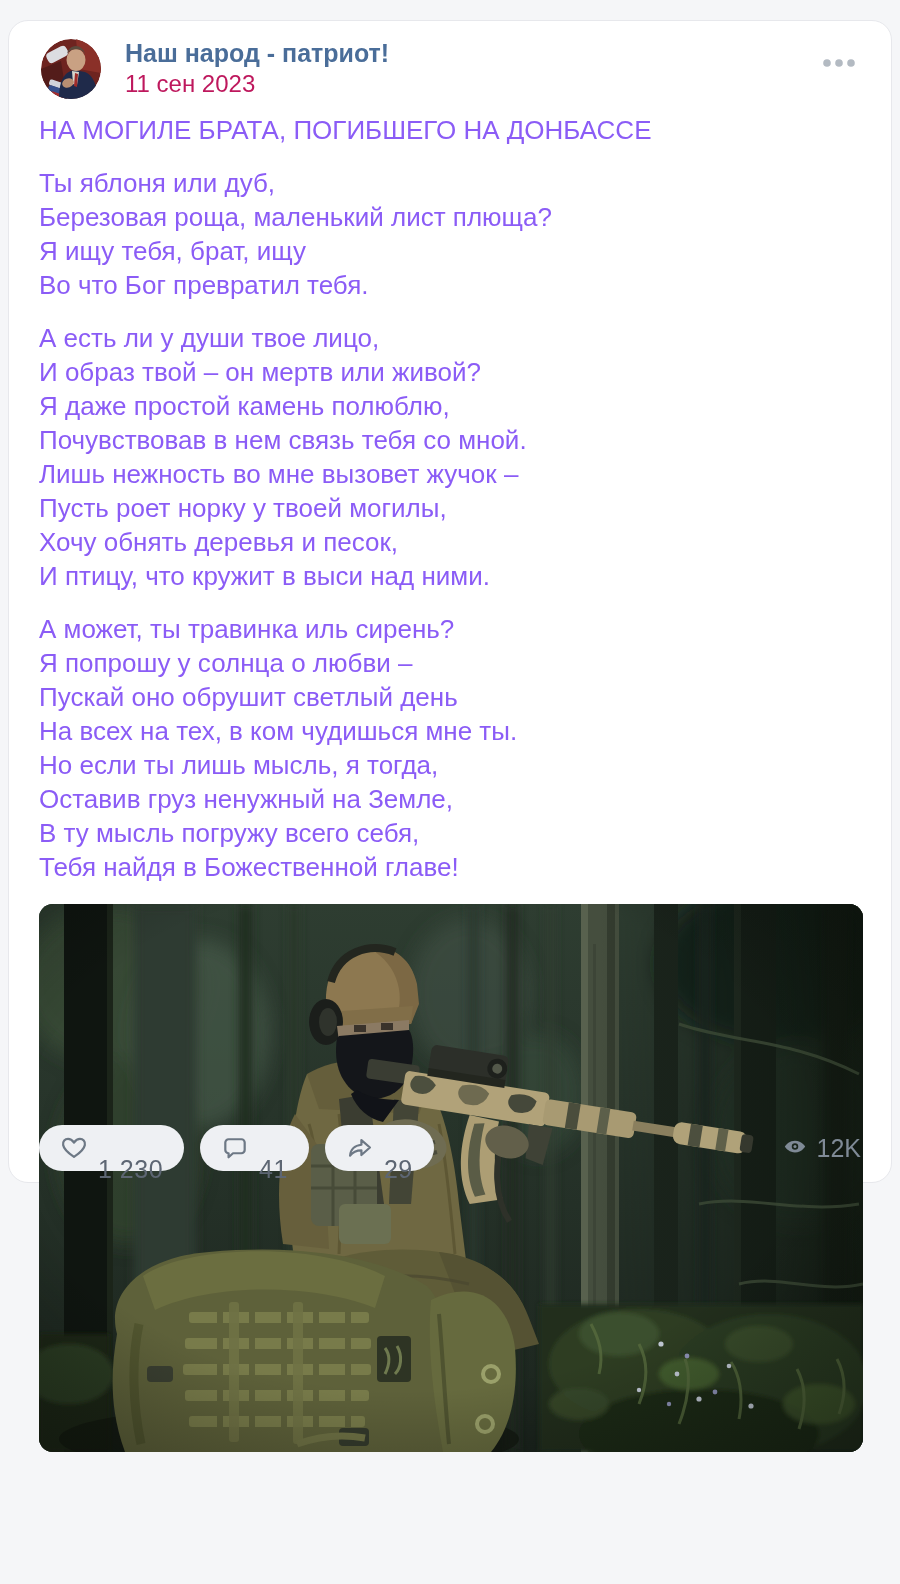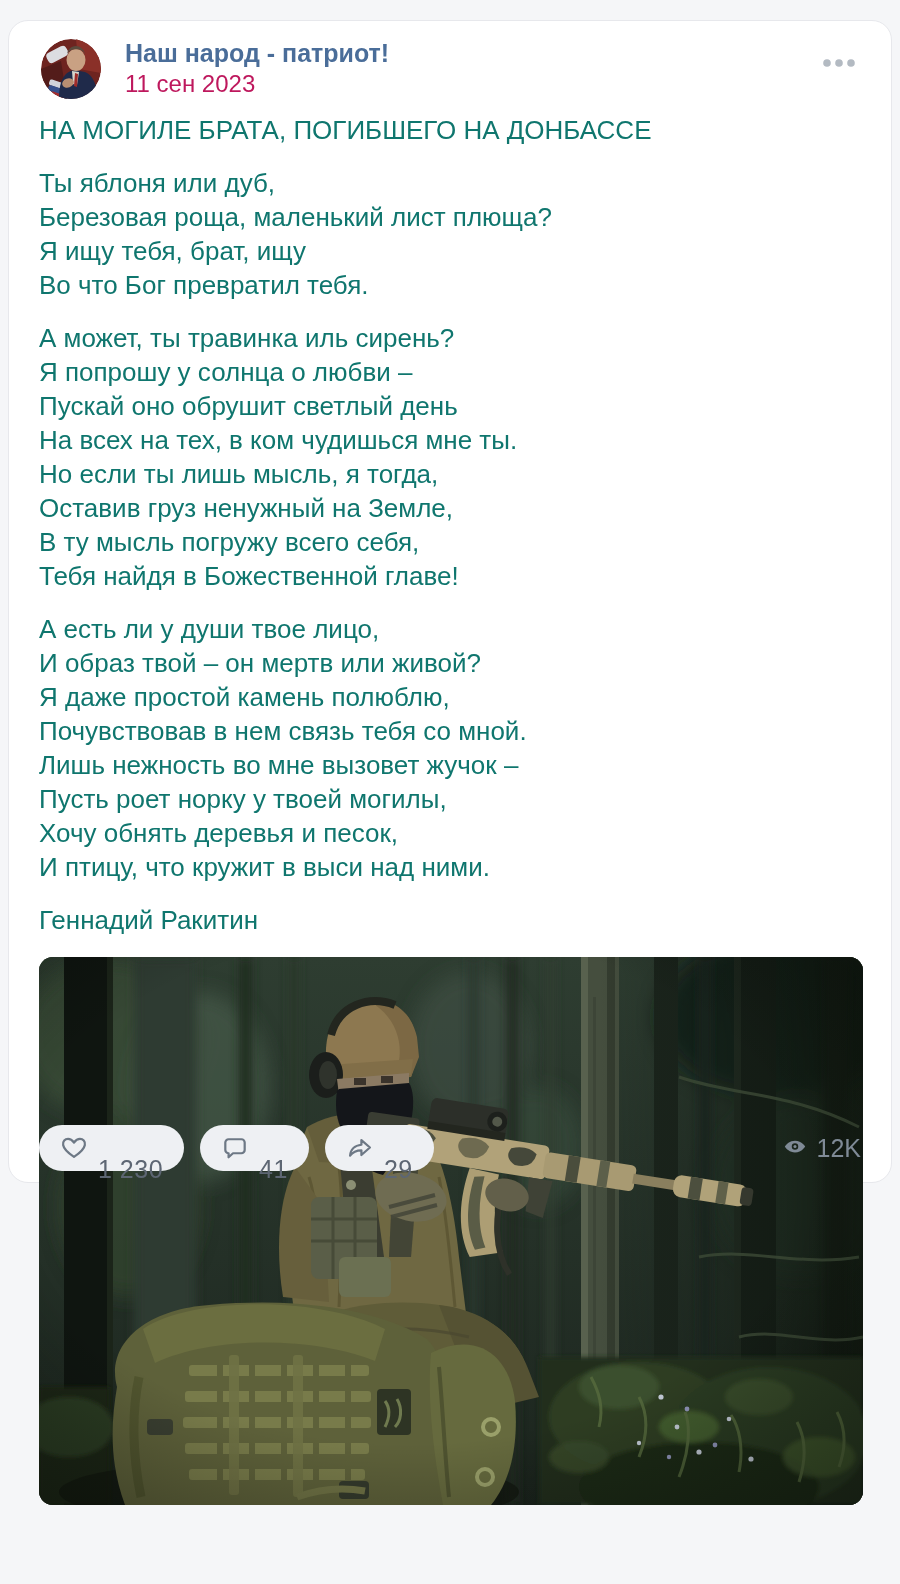--- a/index.html
+++ b/index.html
@@ -34,21 +34,21 @@
     font-size: 24px; font-weight: 400; color: #be185d;
     line-height: 30px; cursor: pointer;
   }
   .menu-btn {
     position: absolute; right: 0px; top: 28px;
     width: 44px; height: 28px;
     display: flex; align-items: center; justify-content: center;
     cursor: pointer; border-radius: 8px;
   }
   
-  .post-text { margin-top: 14px; color: #0f766e; }
+  .post-text { margin-top: 14px; color: #8b5cf6; }
   .post-text p {
     font-size: 26px; line-height: 34px;
     white-space: pre-line;
     margin-top: 19px;
   }
   .post-text p:first-child { margin-top: 0; }
   
   .photo-wrap {
     margin-top: 20px;
     width: 824px; height: 548px;
@@ -122,37 +122,36 @@
       </svg>
     </div>
   </div>
 
   <div class="post-text">
     <p>НА МОГИЛЕ БРАТА, ПОГИБШЕГО НА ДОНБАССЕ</p>
     <p>Ты яблоня или дуб,
 Березовая роща, маленький лист плюща?
 Я ищу тебя, брат, ищу
 Во что Бог превратил тебя.</p>
+    <p>А есть ли у души твое лицо,
+И образ твой – он мертв или живой?
+Я даже простой камень полюблю,
+Почувствовав в нем связь тебя со мной.
+Лишь нежность во мне вызовет жучок –
+Пусть роет норку у твоей могилы,
+Хочу обнять деревья и песок,
+И птицу, что кружит в выси над ними.</p>
     <p>А может, ты травинка иль сирень?
 Я попрошу у солнца о любви –
 Пускай оно обрушит светлый день
 На всех на тех, в ком чудишься мне ты.
 Но если ты лишь мысль, я тогда,
 Оставив груз ненужный на Земле,
 В ту мысль погружу всего себя,
 Тебя найдя в Божественной главе!</p>
-    <p>А есть ли у души твое лицо,
-И образ твой – он мертв или живой?
-Я даже простой камень полюблю,
-Почувствовав в нем связь тебя со мной.
-Лишь нежность во мне вызовет жучок –
-Пусть роет норку у твоей могилы,
-Хочу обнять деревья и песок,
-И птицу, что кружит в выси над ними.</p>
-    <p>Геннадий Ракитин</p>
   </div>
 
   <div class="photo-wrap">
     <svg width="824" height="548" viewBox="0 0 824 548">
       <defs>
         <linearGradient id="bgG" x1="0" y1="0" x2="0" y2="1">
           <stop offset="0" stop-color="#2e3d31"></stop>
           <stop offset="0.55" stop-color="#243027"></stop>
           <stop offset="1" stop-color="#1b241d"></stop>
         </linearGradient>

